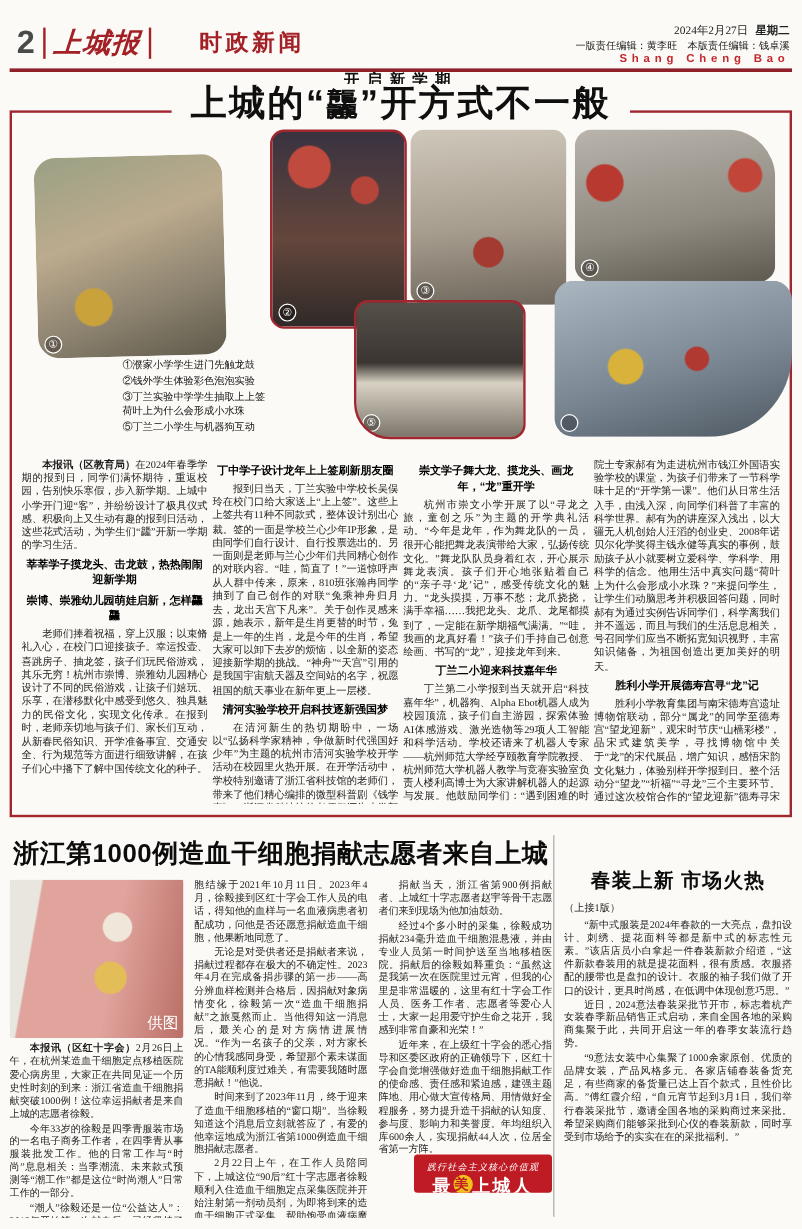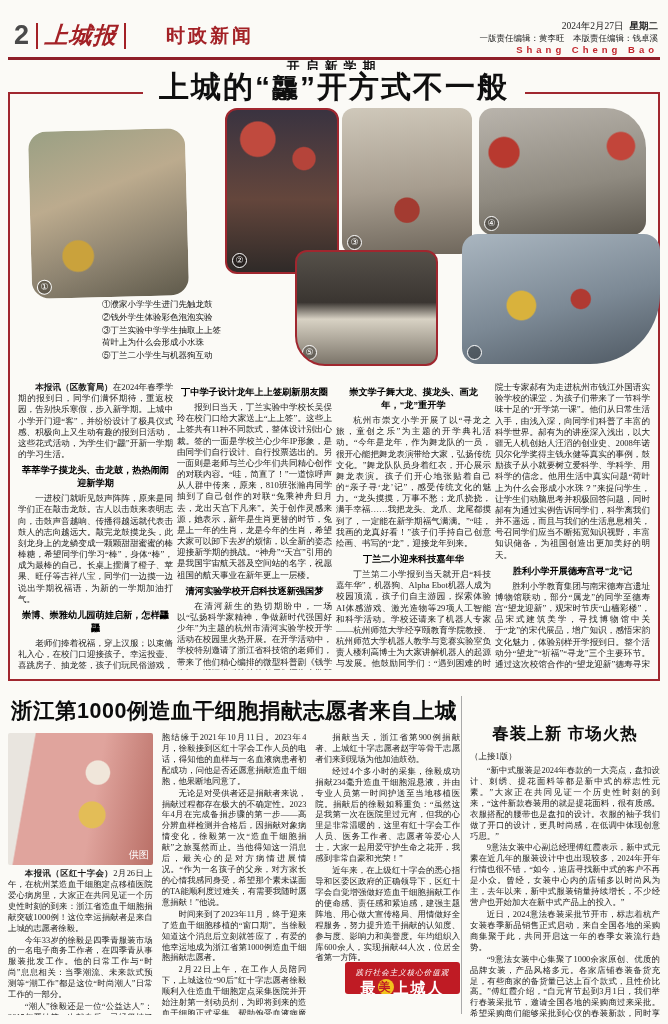--- a/index.html
+++ b/index.html
@@ -71,21 +71,21 @@
   .donor{position:absolute;left:8px;top:690px;width:452px;height:330px;}
   .donor-headline{margin:6px 0 8px;text-align:center;font-size:21.5px;font-weight:900;color:#0c0c0c;
     font-family:"Liberation Sans","DejaVu Sans",sans-serif;letter-spacing:0.5px;}
   .donor-cols{display:flex;gap:9px;height:282px;overflow:hidden;}
   .dcol{flex:1 1 0;overflow:hidden;text-align:justify;}
   .dcol .blk-para,.dcol .blk-lead,.dcol .blk-cont{font-size:8.4px;line-height:1.3;}
   .donor-photo{position:relative;width:100%;height:132px;border-radius:2px;margin-bottom:4px;
     background:radial-gradient(circle at 58% 62%,#e3bd57 0 11%,rgba(0,0,0,0) 12%),
                radial-gradient(circle at 62% 30%,#f0e6da 0 9%,rgba(0,0,0,0) 10%),
                linear-gradient(100deg,#e9e5df 0 16%,#e0a49d 17% 58%,#b96f66 100%);}
-  .donor-photo .credit{position:absolute;right:4px;bottom:3px;font-size:10px;color:#fff;}
+  .donor-photo .credit{position:absolute;right:4px;bottom:3px;font-size:13px;color:#fff;}
   .honor-box{position:absolute;left:337px;top:272px;width:115px;height:32px;background:#bf1b24;border-radius:3px;
     color:#fff;text-align:center;overflow:hidden;}
   .honor-slogan{margin:6px 0 1px;font-size:7.5px;font-style:italic;letter-spacing:1px;}
   .honor-title{margin:0;font-size:15px;font-weight:900;font-family:"Liberation Sans",sans-serif;letter-spacing:2px;}
   .honor-title .mei{display:inline-block;width:16px;height:16px;line-height:16px;border-radius:50%;
     background:#f2c21c;color:#bf1b24;font-size:12px;vertical-align:2px;}
   
   .bottom-divider{position:absolute;left:461px;top:696px;width:1px;height:318px;background:#a9a9a9;}
   .fashion{position:absolute;left:470px;top:717px;width:190px;height:330px;}
   .fashion-headline{margin:6px 0 6px;text-align:center;font-size:16.5px;font-weight:900;color:#0c0c0c;
@@ -145,21 +145,20 @@
       <p class="blk-caption">②钱外学生体验彩色泡泡实验</p>
       <p class="blk-caption">③丁兰实验中学学生抽取上上签</p>
       <p class="blk-caption">荷叶上为什么会形成小水珠</p>
       <p class="blk-caption">⑤丁兰二小学生与机器狗互动</p>
     </div>
 
   <div class="feature-cols">
     <div class="fcol">
         <p class="blk-lead"><b>本报讯（区教育局）</b>在2024年春季学期的报到日，同学们满怀期待，重返校园，告别快乐寒假，步入新学期。上城中小学开门迎“客”，并纷纷设计了极具仪式感、积极向上又生动有趣的报到日活动，这些花式活动，为学生们“龘”开新一学期的学习生活。</p>
         <p class="blk-subhead">莘莘学子摸龙头、击龙鼓，热热闹闹迎新学期</p>
-        <p class="blk-para">一进校门就听见鼓声阵阵，原来是同学们正在敲击龙鼓。古人以击鼓来表明志向，击鼓声音越响、传播得越远就代表击鼓人的志向越远大。敲完龙鼓摸龙头，此刻龙身上的龙鳞变成一颗颗甜甜蜜蜜的棒棒糖，希望同学们学习“棒”，身体“棒”，成为最棒的自己。长桌上摆满了橙子、苹果、旺仔等吉祥八宝，同学们一边摸一边说出学期祝福语，为新的一学期加油打气。</p>
         <p class="blk-subhead">崇博、崇雅幼儿园萌娃启新，怎样龘龘</p>
         <p class="blk-para">老师们捧着祝福，穿上汉服；以束脩礼入心，在校门口迎接孩子。幸运投壶、喜跳房子、抽龙签，孩子们玩民俗游戏，其乐无穷！杭州市崇博、崇雅幼儿园精心设计了不同的民俗游戏，让孩子们嬉玩、乐享，在潜移默化中感受到悠久、独具魅力的民俗文化，实现文化传承。在报到时，老师亲切地与孩子们、家长们互动，从新春民俗知识、开学准备事宜、交通安全、行为规范等方面进行细致讲解，在孩子们心中播下了解中国传统文化的种子。</p>
       </div>
     <div class="fcol">
         <p class="blk-subhead">丁中学子设计龙年上上签刷新朋友圈</p>
         <p class="blk-para">报到日当天，丁兰实验中学校长吴俣玲在校门口给大家送上“上上签”。这些上上签共有11种不同款式，整体设计别出心裁。签的一面是学校兰心少年IP形象，是由同学们自行设计、自行投票选出的。另一面则是老师与兰心少年们共同精心创作的对联内容。“哇，简直了！”一道惊呼声从人群中传来，原来，810班张瀚冉同学抽到了自己创作的对联“兔乘神舟归月去，龙出天宫下凡来”。关于创作灵感来源，她表示，新年是生肖更替的时节，兔是上一年的生肖，龙是今年的生肖，希望大家可以卸下去岁的烦恼，以全新的姿态迎接新学期的挑战。“神舟”“天宫”引用的是我国宇宙航天器及空间站的名字，祝愿祖国的航天事业在新年更上一层楼。</p>
         <p class="blk-subhead">清河实验学校开启科技逐新强国梦</p>
         <p class="blk-para">在清河新生的热切期盼中，一场以“弘扬科学家精神，争做新时代强国好少年”为主题的杭州市清河实验学校开学活动在校园里火热开展。在开学活动中，学校特别邀请了浙江省科技馆的老师们，带来了他们精心编排的微型科普剧《钱学森》。浙江省科技馆的老师们还为小学部的同学们进行了一场《隐形大力士》的科学表演，再现了经典的马德堡半球实验。通过这些新奇而又富有意义的活动，清河学子不仅学到了丰富的科学知识，更打开了探索求知的大门，用科学赋能成长，以创意成就未来。</p>
       </div>
     <div class="fcol">
@@ -207,19 +206,18 @@
       <span>最</span><span class="mei">美</span><span>上城人</span>
     </p>
   </div>
 </div>
 
 <div class="bottom-divider"></div>
 <div class="fashion">
   <h2 class="fashion-headline">春装上新 市场火热</h2>
   <div class="fashion-cont">（上接1版）</div>
   <div class="fashion-body">
-      <p class="blk-para">“新中式服装是2024年春款的一大亮点，盘扣设计、刺绣、提花面料等都是新中式的标志性元素。”大家正在共同见证一个历史性时刻的到来，“这件新款春装用的就是提花面料，很有质感。衣服搭配的腰带也是盘扣的设计。衣服的袖子我们做了开口的设计，更具时尚感，在低调中体现创意巧思。”</p>
-      <p class="blk-para">9意法女装中心副总经理傅红霞表示，新中式元素在近几年的服装设计中也出现较多，2024年开年行情也很不错，“如今，追店寻找新中式的客户不再是小众。曾经，女装中心内的店铺多以时尚风为主，去年以来，新中式服装销量持续增长，不少经营户也开始加大在新中式产品上的投入。”</p>
+      <p class="blk-para">“新中式服装是2024年春款的一大亮点，盘扣设计、刺绣、提花面料等都是新中式的标志性元素。”该店店员小白拿起一件春装新款介绍道，“这件新款春装用的就是提花面料，很有质感。衣服搭配的腰带也是盘扣的设计。衣服的袖子我们做了开口的设计，更具时尚感，在低调中体现创意巧思。”</p>
       <p class="blk-para">近日，2024意法春装采批节开市，标志着杭产女装春季新品销售正式启动，来自全国各地的采购商集聚于此，共同开启这一年的春季女装流行趋势。</p>
       <p class="blk-para">“9意法女装中心集聚了1000余家原创、优质的品牌女装，产品风格多元。各家店铺春装备货充足，有些商家的备货量已达上百个款式，且性价比高。”傅红霞介绍，“自元宵节起到3月1日，我们举行春装采批节，邀请全国各地的采购商过来采批。希望采购商们能够采批到心仪的春装新款，同时享受到市场给予的实实在在的采批福利。”</p>
     </div>
   <div class="fashion-byline">（据2月24日人民网 文/方彭依梦）</div>
 </div>
 
 </body></html>

